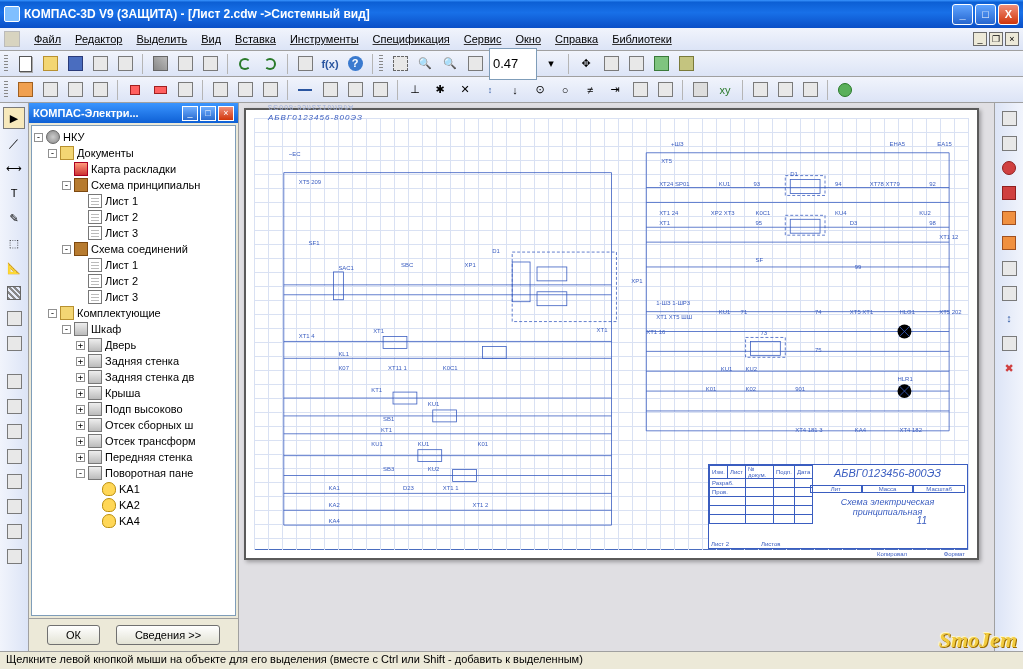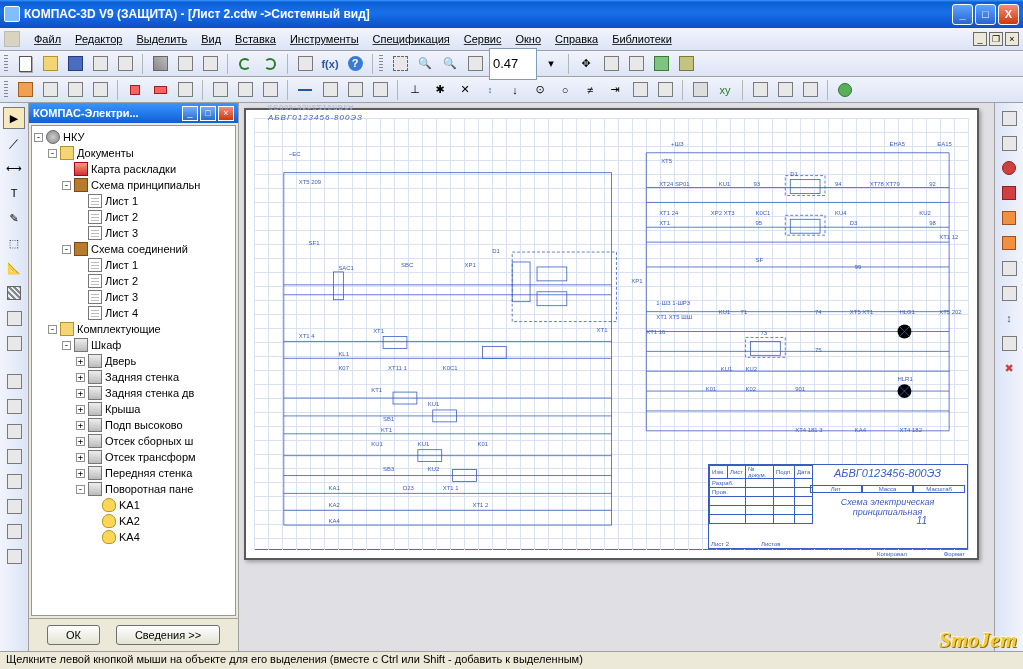--- a/index.html
+++ b/index.html
@@ -568,25 +568,20 @@
         </div>
       <div class="tree-node">
           <span class="sp" style="width:54px"></span>
           <div class="nico page"></div>
           <span>Лист 2</span>
         </div>
       <div class="tree-node">
           <span class="sp" style="width:54px"></span>
           <div class="nico page"></div>
           <span>Лист 3</span>
-        </div>
-      <div class="tree-node">
-          <span class="sp" style="width:54px"></span>
-          <div class="nico page"></div>
-          <span>Лист 4</span>
         </div>
       <div class="tree-node">
           <span class="sp" style="width:14px"></span>
           <span class="exp">-</span>
           <div class="nico folder"></div>
           <span>Комплектующие</span>
         </div>
       <div class="tree-node">
           <span class="sp" style="width:28px"></span>
           <span class="exp">-</span>

